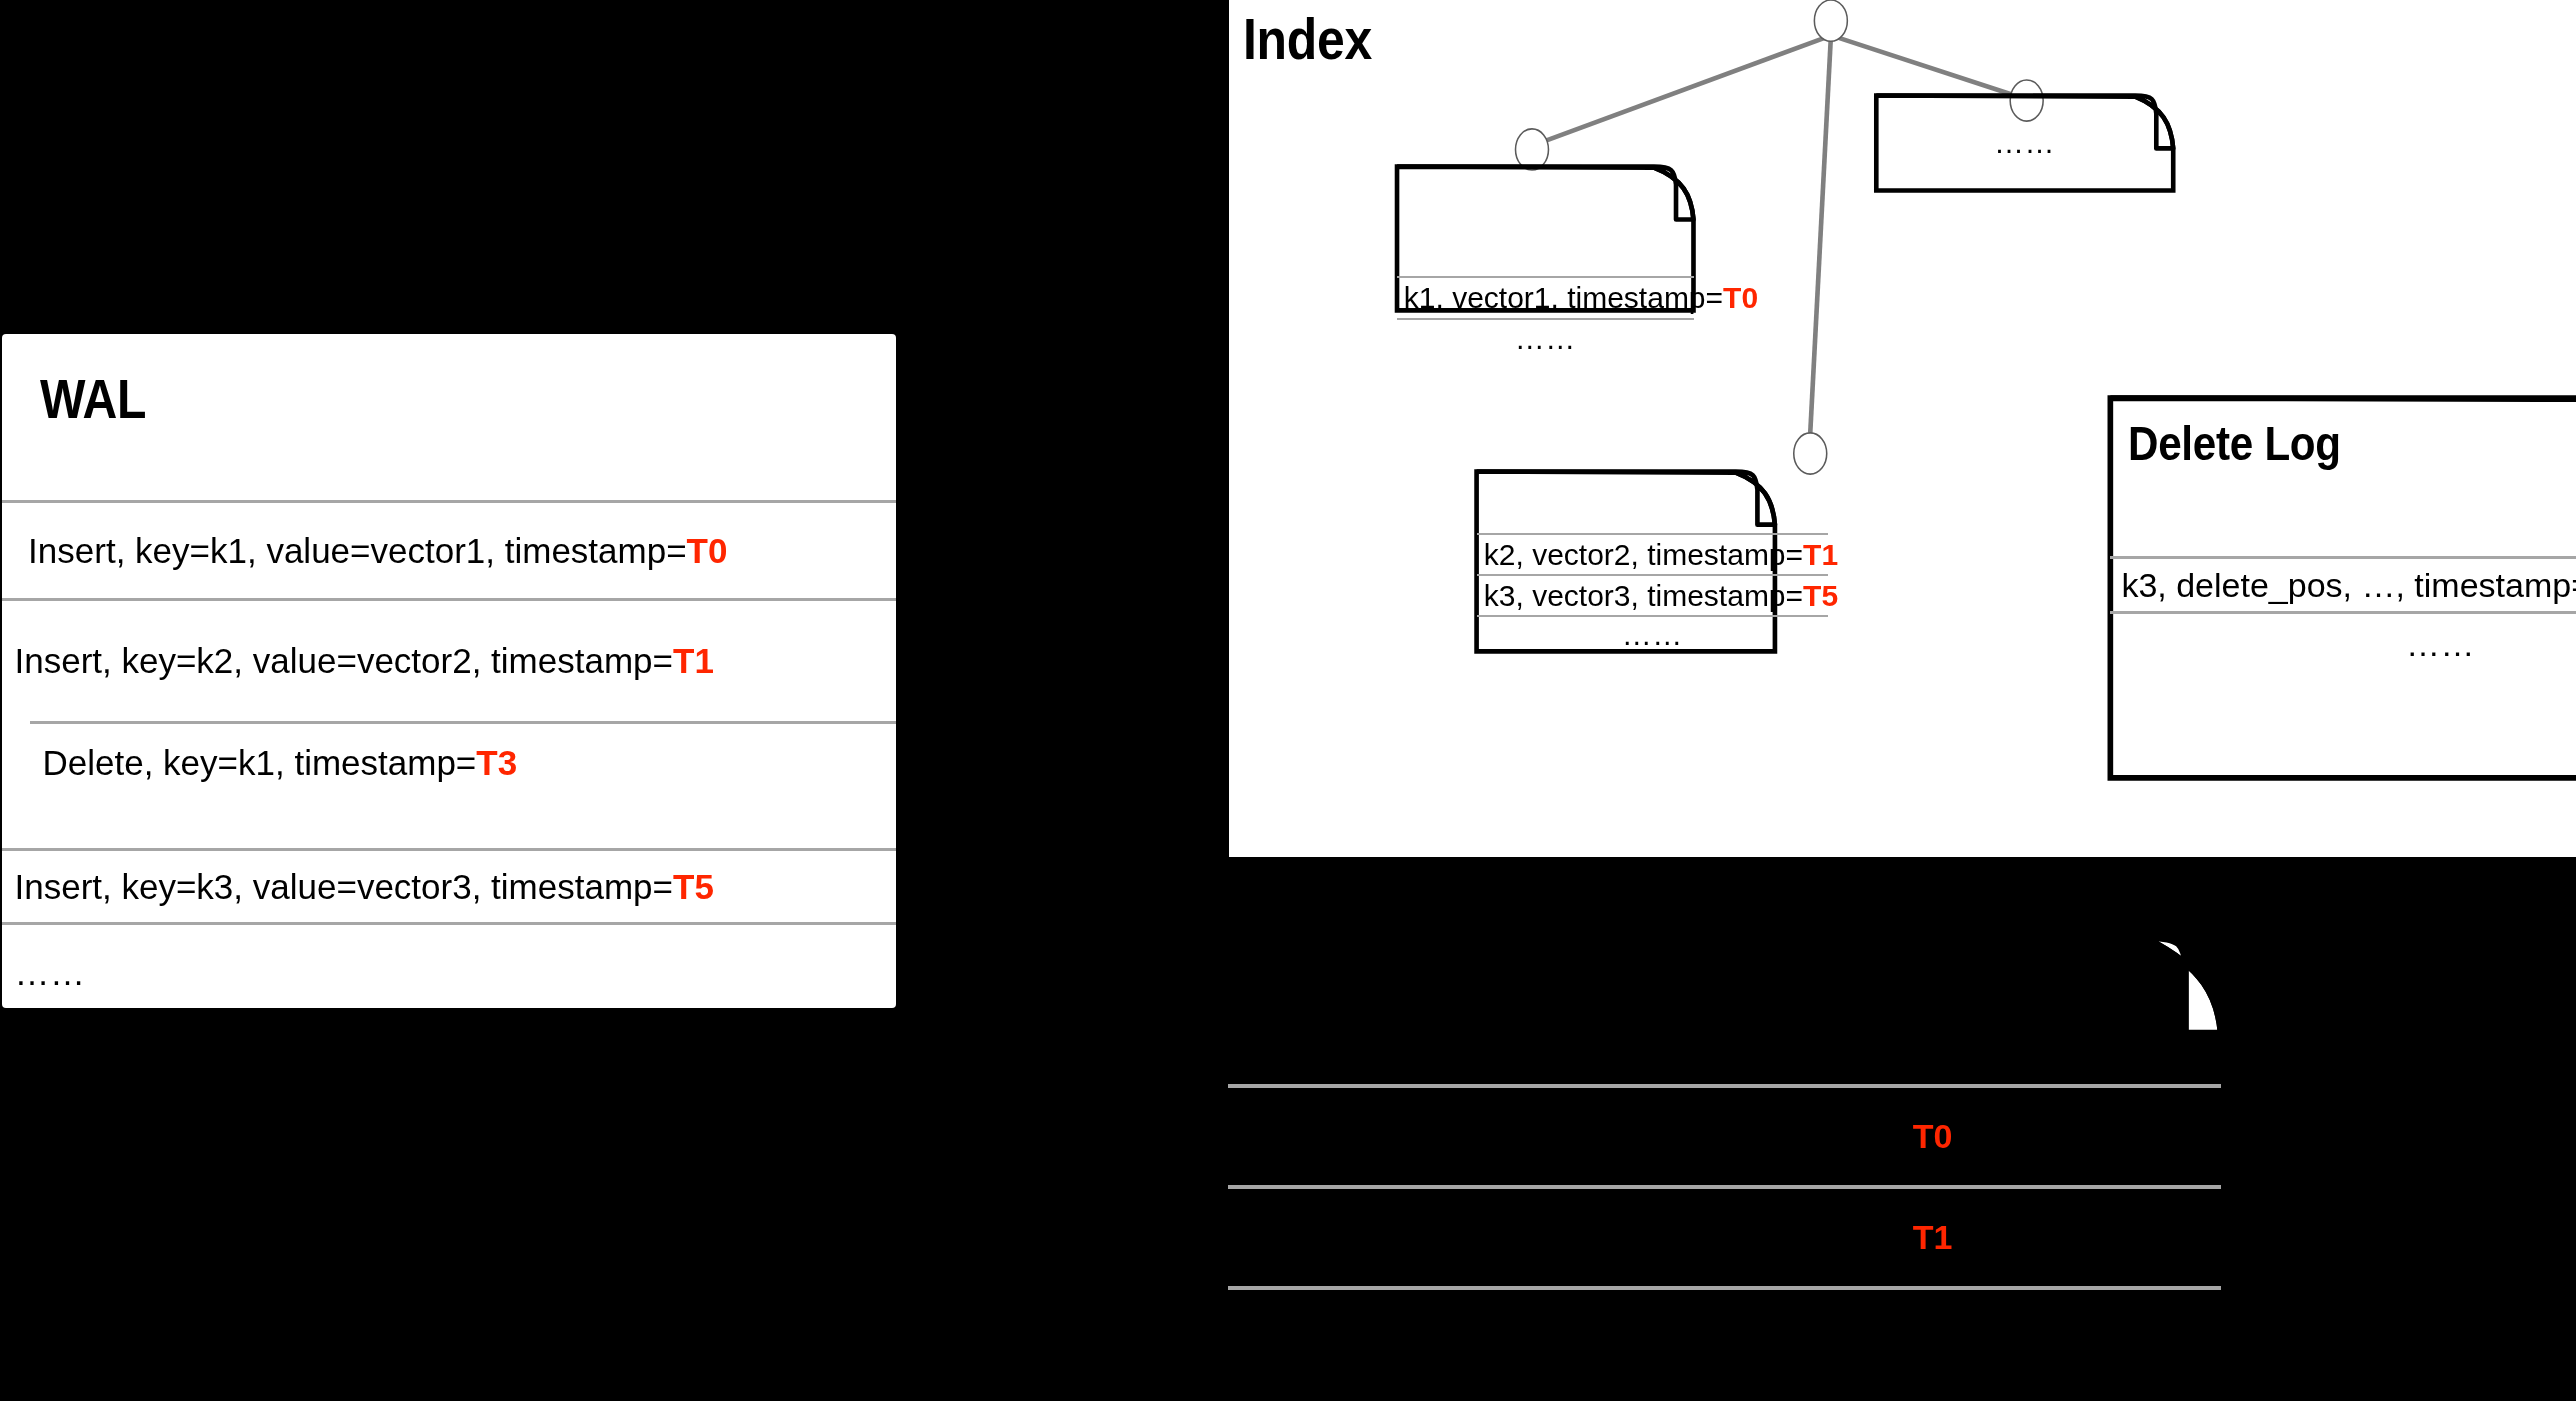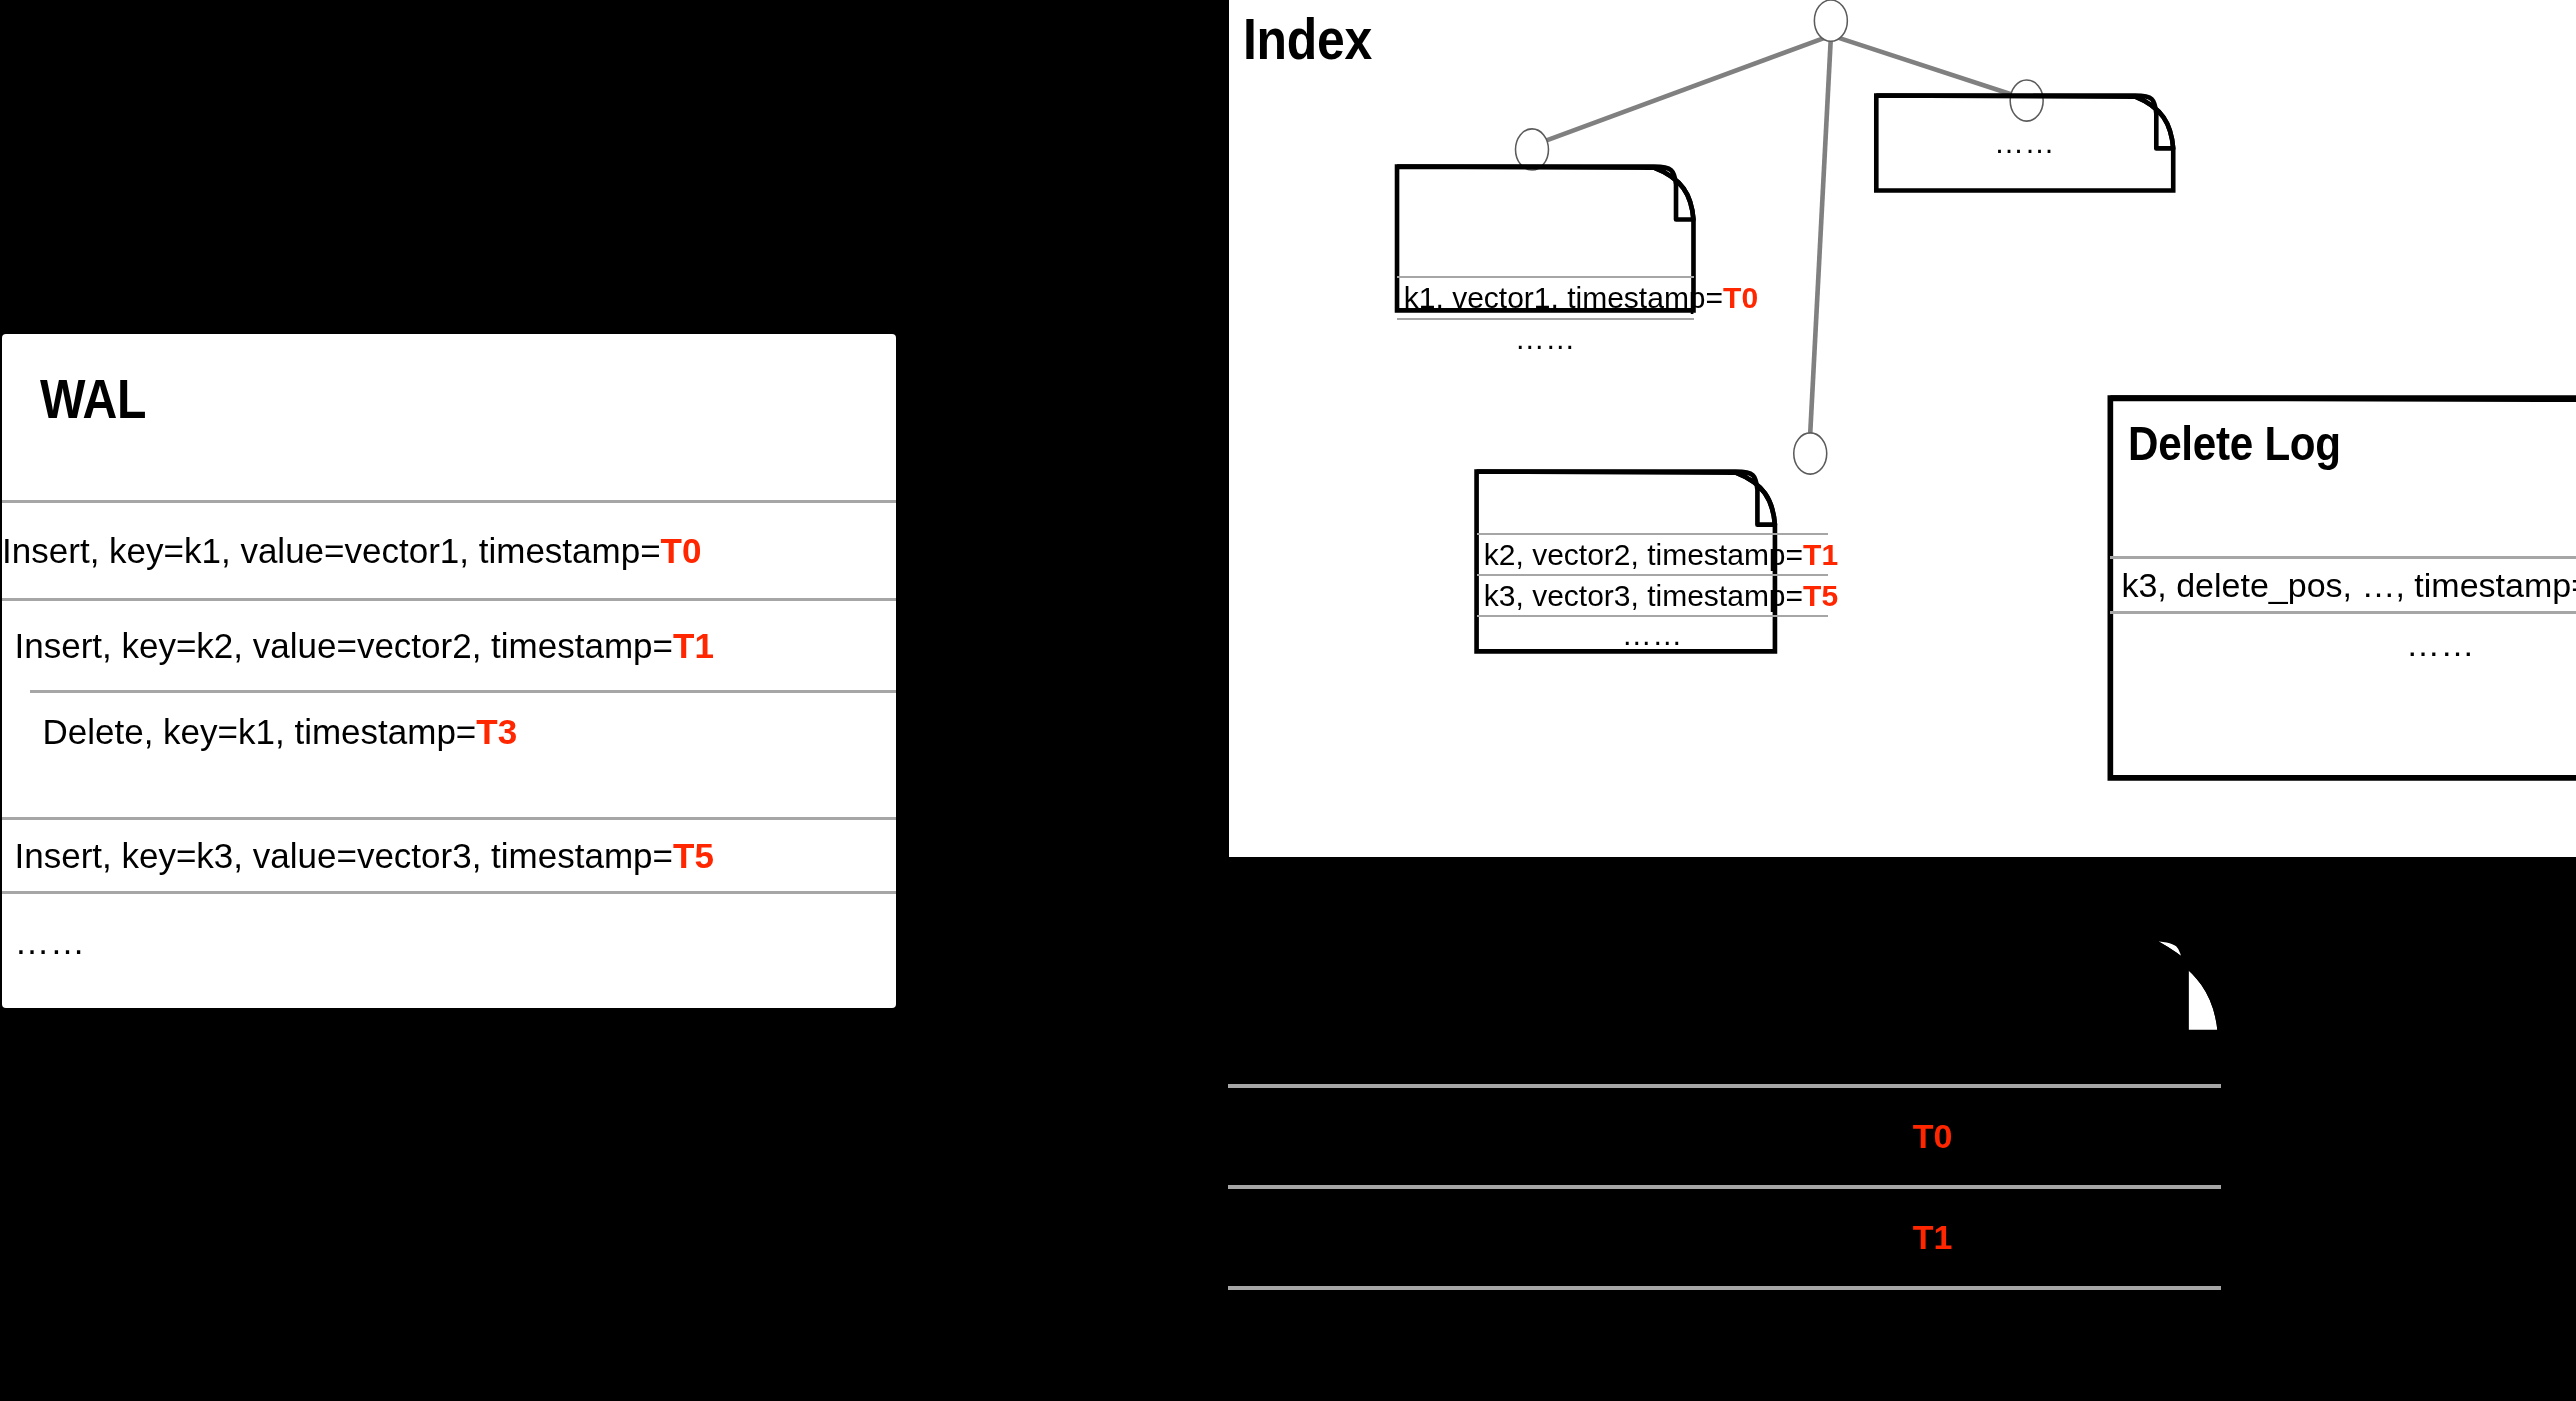--- a/index.html
+++ b/index.html
@@ -86,25 +86,25 @@
 </style>
 </head>
 <body>
 
 <div id="root">
 
   <div class="panel rounded" style="left:2.1px; top:334px; width:894px; height:674px;">
     <div class="panel-title" style="left:38px; top:32px; font-size:56px;">WAL</div>
 
     <div class="rows" style="top:166px;">
-      <div class="row" style="height:98px; padding-left:0; font-size:35px;">
+      <div class="row" style="height:98px; padding-left:26px; font-size:35px;">
         <span class="txt">Insert, key=k1, value=vector1, timestamp=</span>
           <span class="ts">T0</span>
       </div>
-      <div class="row" style="height:92px; padding-left:12.4px; font-size:35px;">
+      <div class="row" style="height:123px; padding-left:12.4px; font-size:35px;">
         <span class="txt">Insert, key=k2, value=vector2, timestamp=</span>
           <span class="ts">T1</span>
       </div>
       <div class="row" style="height:80px; padding-left:12.4px; font-size:35px;margin-left:28px;">
         <span class="txt">Delete, key=k1, timestamp=</span>
           <span class="ts">T3</span>
       </div>
       <div class="row" style="height:74px; padding-left:12.4px; font-size:35px;margin-top:47px;">
         <span class="txt">Insert, key=k3, value=vector3, timestamp=</span>
           <span class="ts">T5</span>

